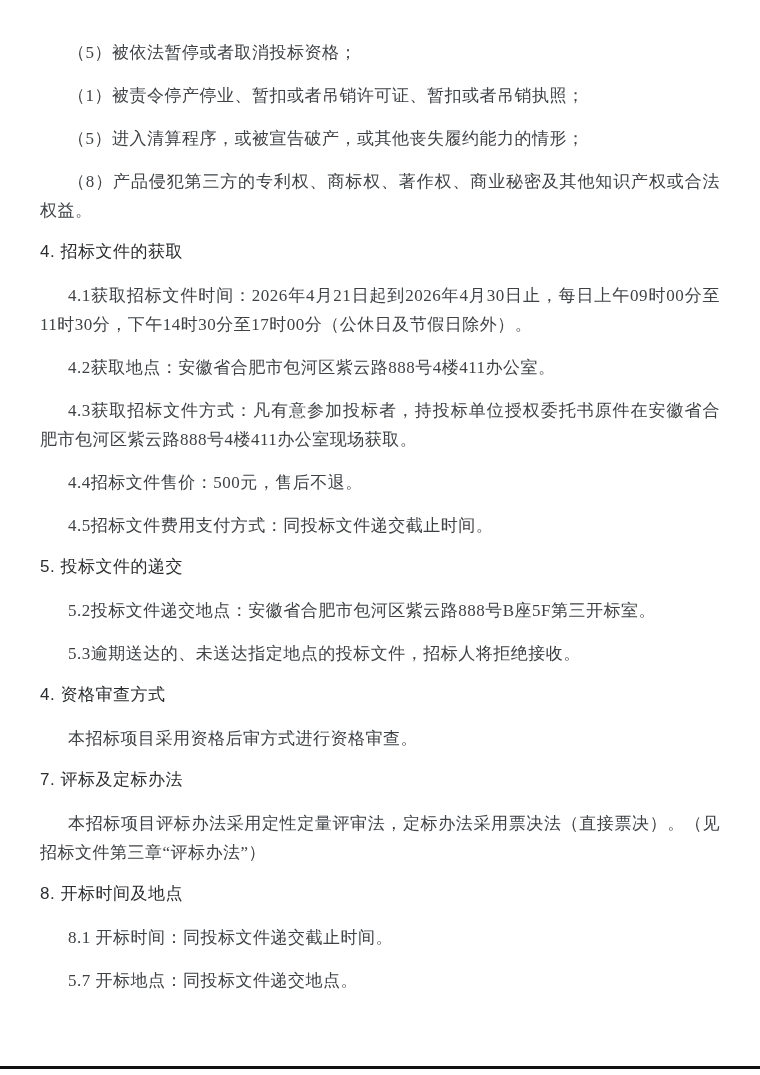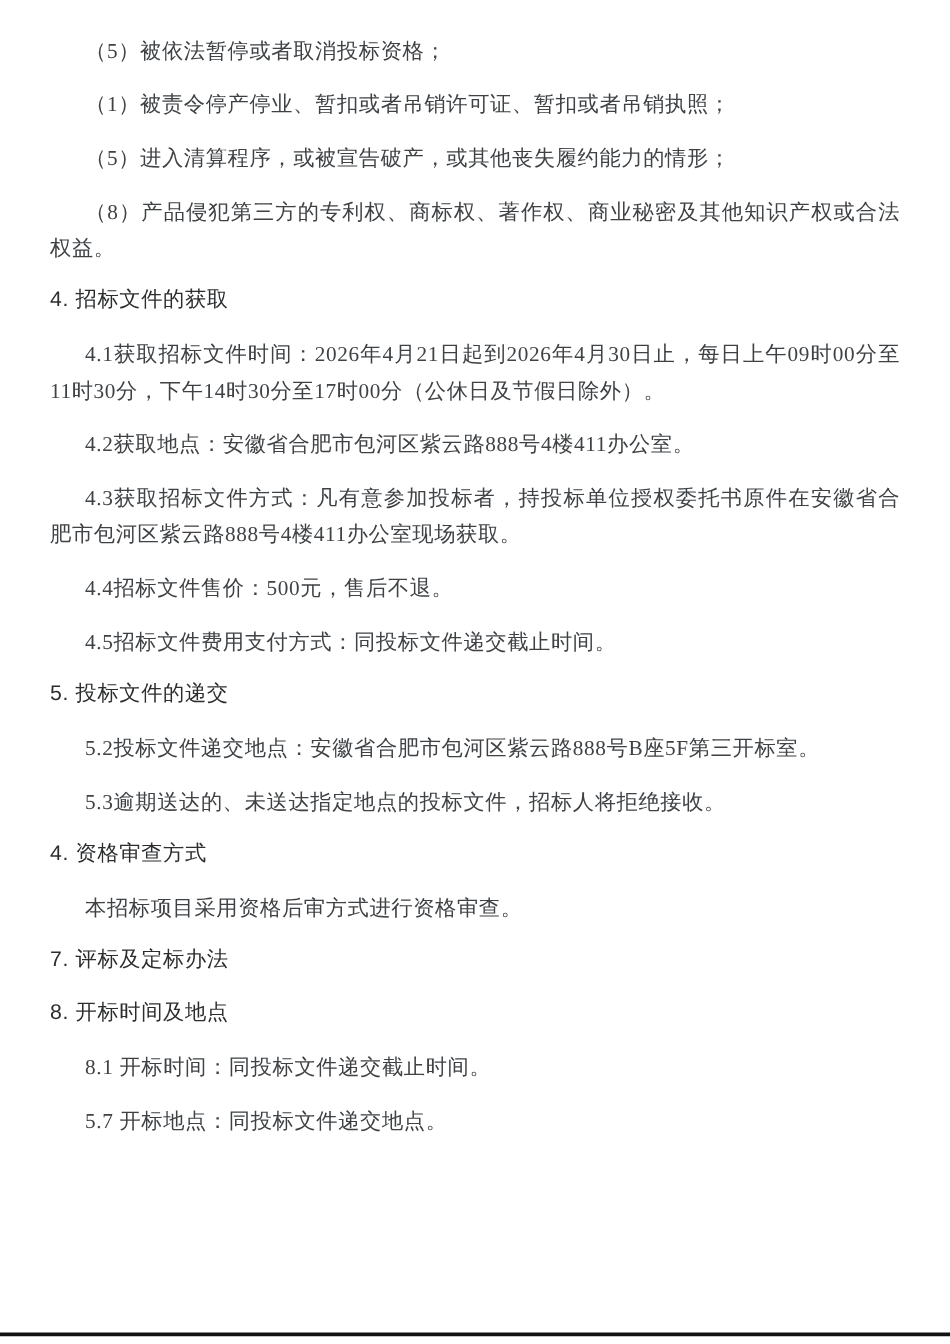--- a/index.html
+++ b/index.html
@@ -12,21 +12,21 @@
   html, body {
     width: 760px;
     background: var(--page-bg);
     font-family: "Liberation Serif", "DejaVu Serif", serif;
   }
   .page {
     position: relative;
     width: 760px;
     height: 1075px;
     background: var(--page-bg);
-    padding: 26px 40px 0 40px;
+    padding: 38px 40px 0 40px;
     overflow: hidden;
   }
   .doc-body p.body-text {
     font-size: 17px;
     line-height: 29px;
     letter-spacing: 0.5px;
     color: var(--body-color);
     text-align: justify;
     text-indent: 28px;
     margin: 0 0 14px 0;
@@ -74,20 +74,21 @@
           <h2 class="section-heading">5. 投标文件的递交</h2>
           <p class="body-text">5.2投标文件递交地点：安徽省合肥市包河区紫云路888号B座5F第三开标室。</p>
           <p class="body-text">5.3逾期送达的、未送达指定地点的投标文件，招标人将拒绝接收。</p>
         </section>
         <section>
           <h2 class="section-heading">4. 资格审查方式</h2>
           <p class="body-text">本招标项目采用资格后审方式进行资格审查。</p>
         </section>
         <section>
           <h2 class="section-heading">7. 评标及定标办法</h2>
+          <p class="body-text">本招标项目评标办法采用定性定量评审法，定标办法采用票决法（直接票决）。（见招标文件第三章“评标办法”）</p>
         </section>
         <section>
           <h2 class="section-heading">8. 开标时间及地点</h2>
           <p class="body-text">8.1 开标时间：同投标文件递交截止时间。</p>
           <p class="body-text">5.7 开标地点：同投标文件递交地点。</p>
         </section>
       </div>
   </div>
   <div class="bottom-rule"></div>
 </div>

